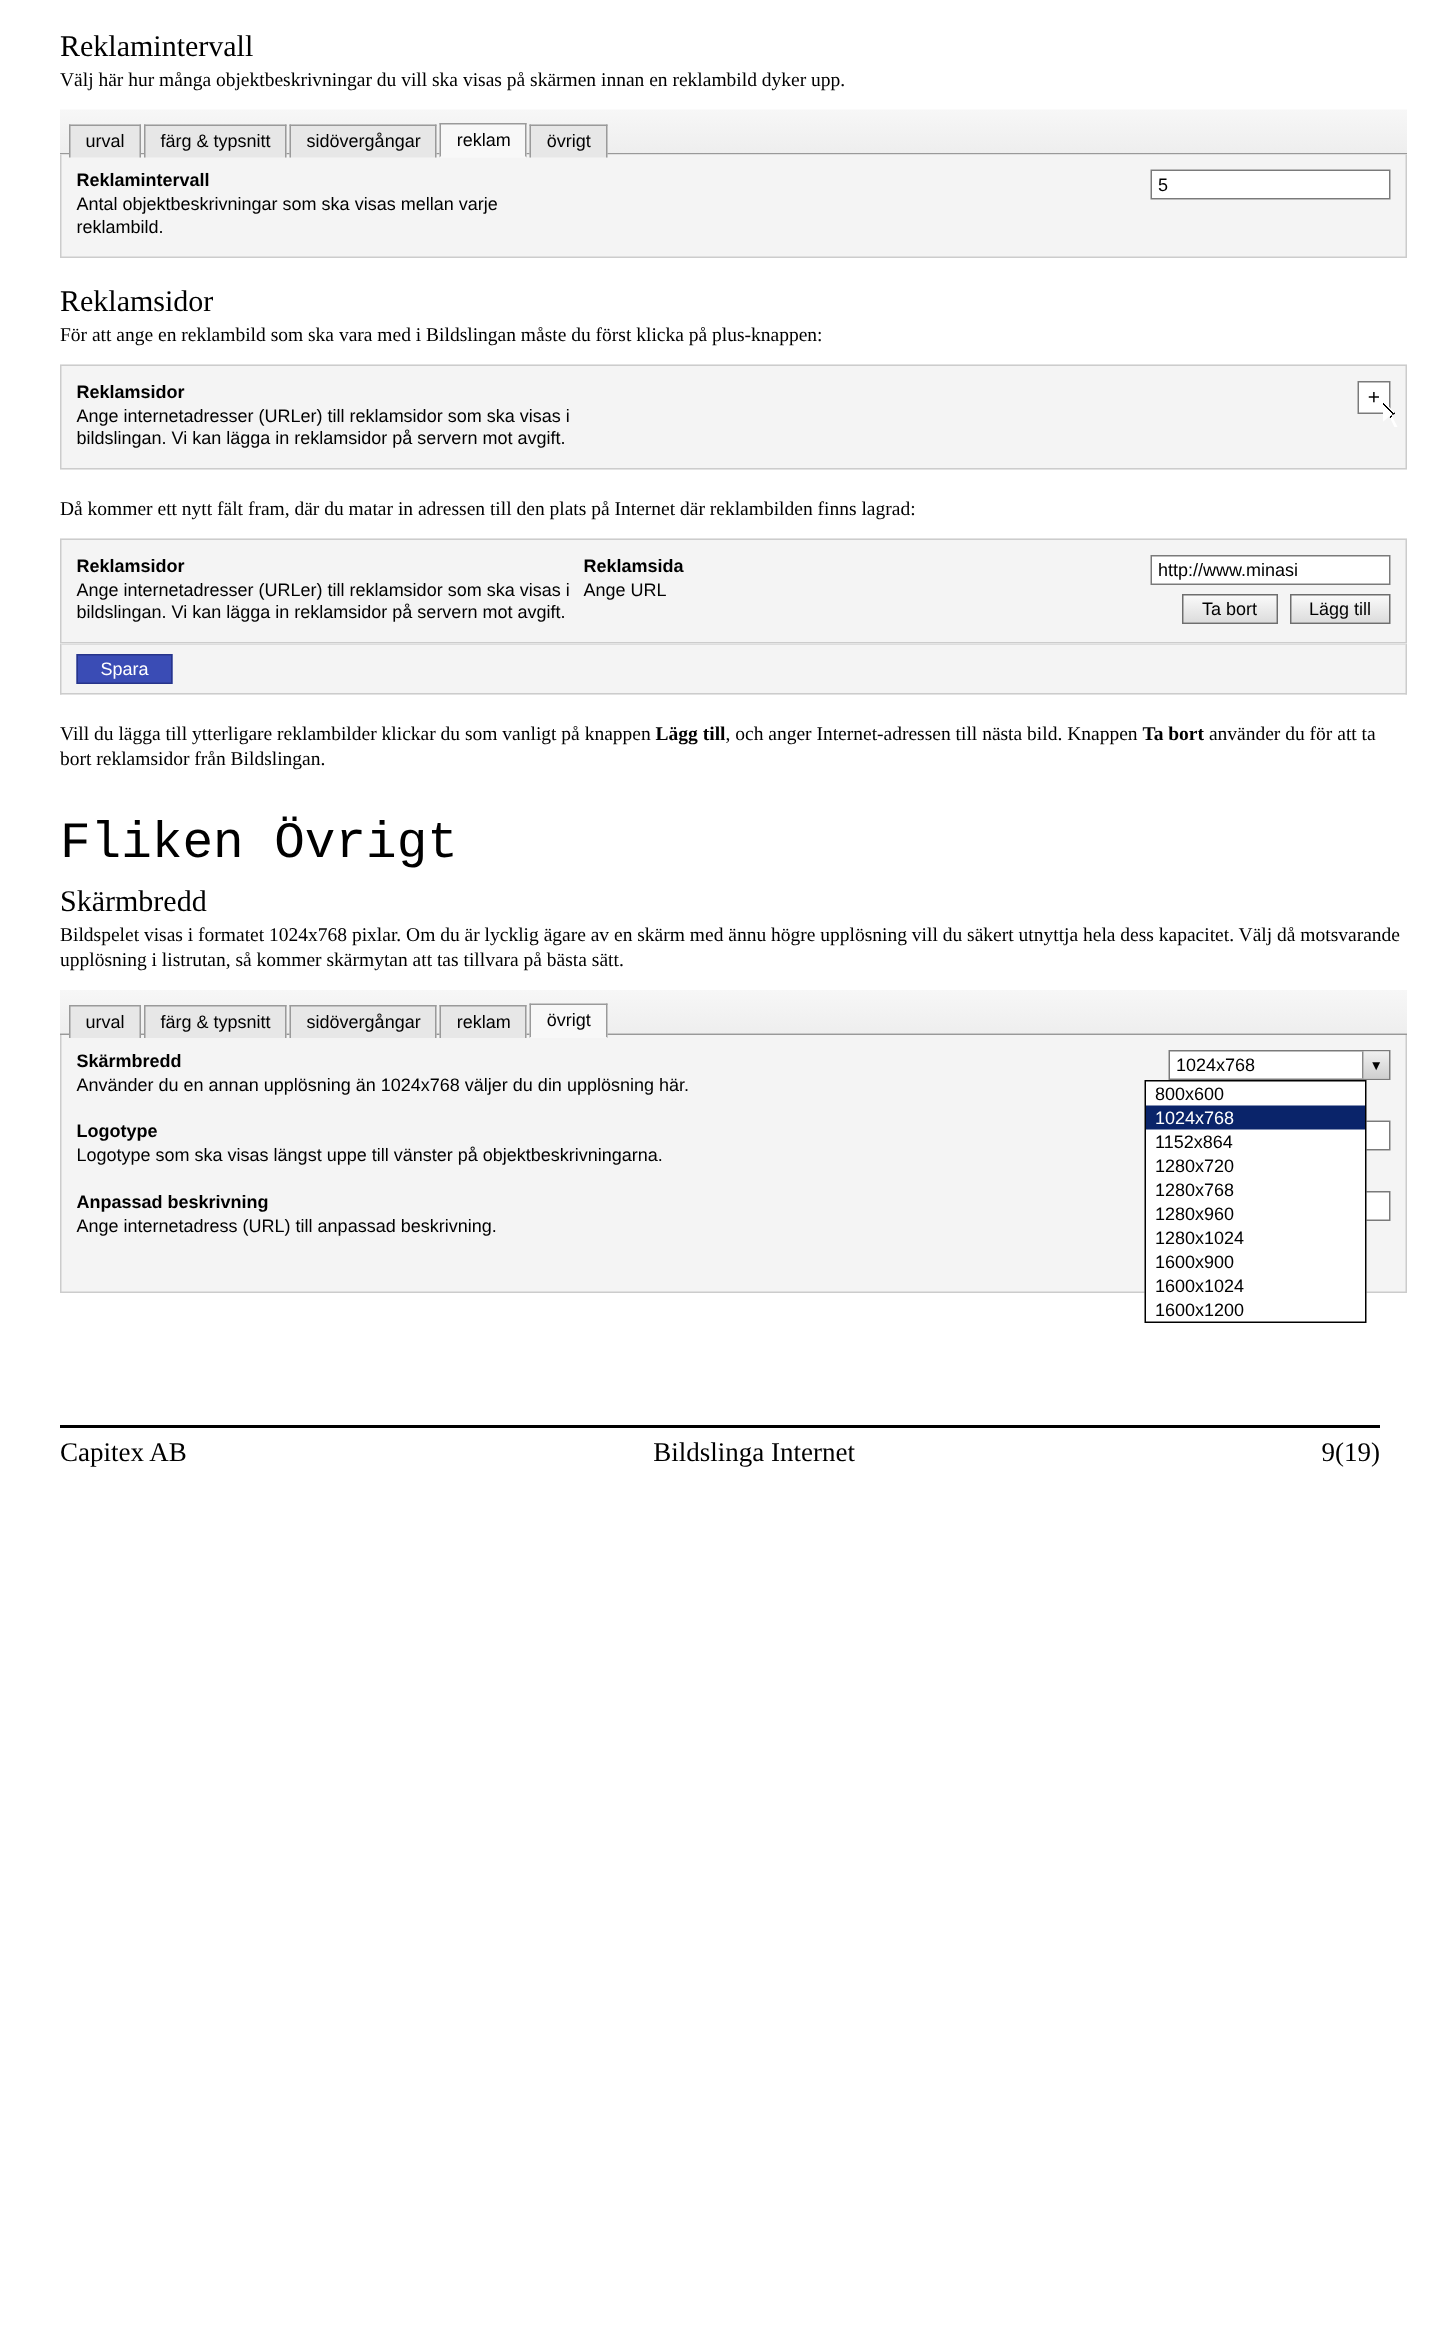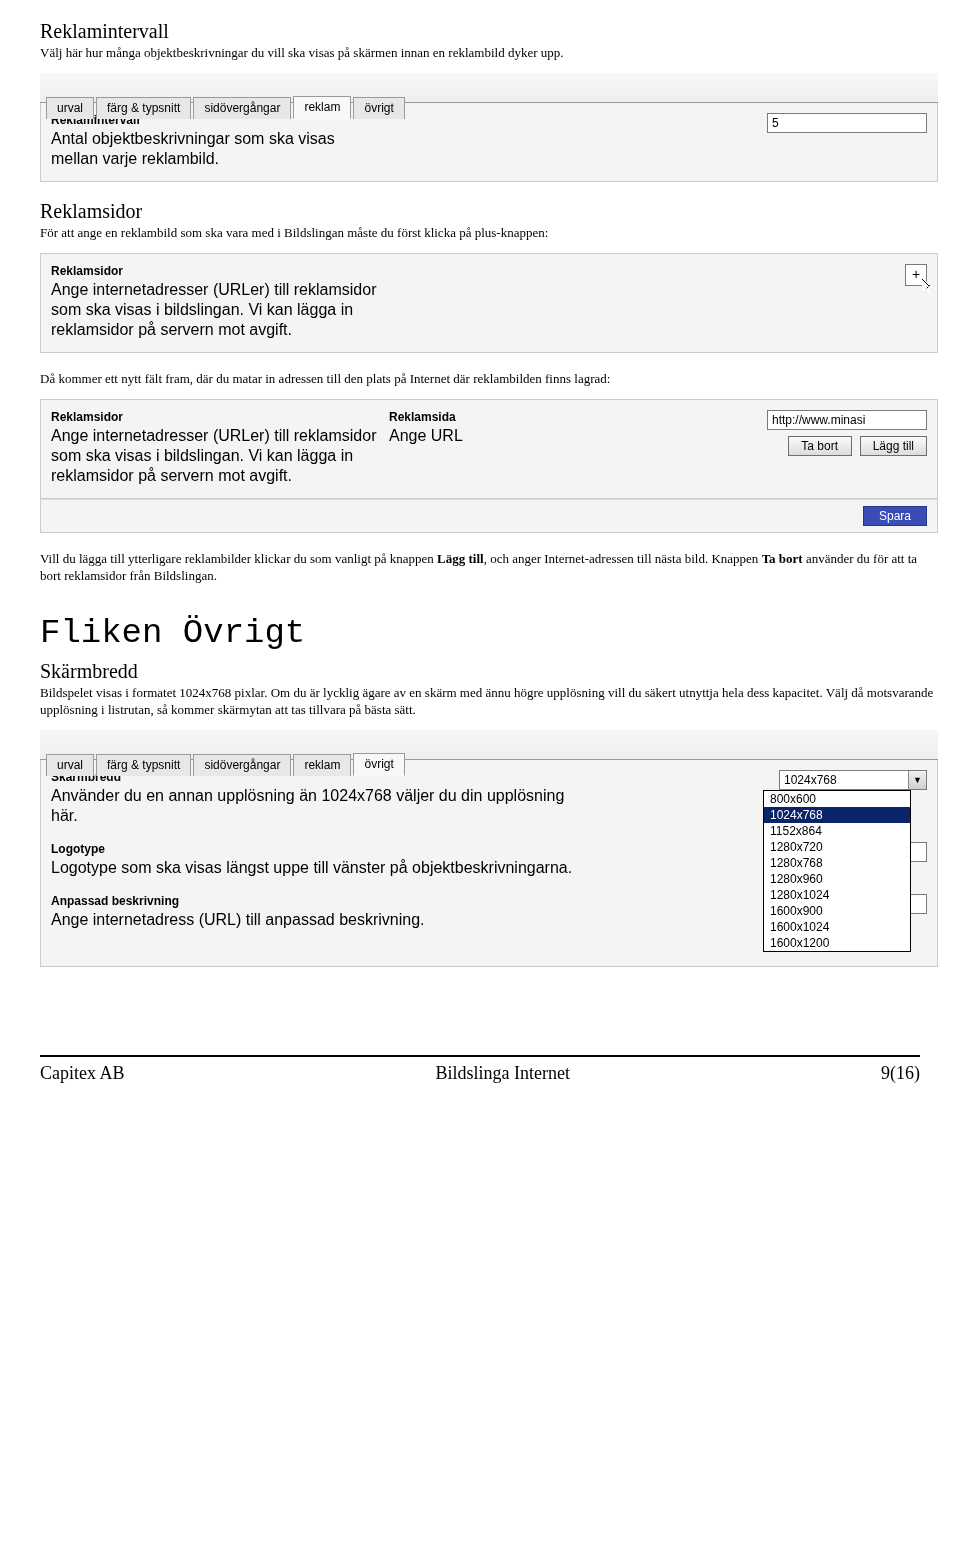--- a/index.html
+++ b/index.html
@@ -46,21 +46,21 @@
     padding: 6px 6px 0 6px;
   }
   .tab {
     border: 1px solid #9a9a9a;
     border-bottom: none;
     background: #e7e7e7;
     padding: 3px 10px 4px 10px;
     margin-right: 2px;
     font-size: 12px;
     position: relative;
-    top: 17px;
+    top: 3px;
   }
   .tab.active {
     background: #f8f8f8;
     border-bottom: 1px solid #f8f8f8;
     font-weight: normal;
   }
   .panel-body {
     background: #f4f4f4;
     border: 1px solid #ccc;
     border-top: none;
@@ -74,21 +74,21 @@
   }
   .left-desc {
     flex: 0 0 330px;
   }
   .label-bold {
     font-weight: bold;
     font-size: 12px;
     margin-bottom: 2px;
   }
   .desc-text {
-    font-size: 16px;
+    font-size: 12px;
     line-height: 1.25;
   }
   .right-ctrl {
     flex: 1;
     display: flex;
     flex-direction: column;
     align-items: flex-end;
     gap: 6px;
   }
   .text-input {
@@ -145,21 +145,21 @@
     border-color: #27348a;
   }
   .btn-row {
     display: flex;
     gap: 8px;
     justify-content: flex-end;
     width: 100%;
   }
   .save-row {
     display: flex;
-    justify-content: flex-end;
+    justify-content: flex-start;
     padding: 6px 10px;
     background: #f4f4f4;
     border: 1px solid #ccc;
     border-top: 1px solid #ddd;
   }
   
   .ov-row {
     display: flex;
     align-items: flex-start;
     width: 100%;
@@ -375,14 +375,14 @@
       </div>
 
     </div>
   </div>
 
 </div>
 
 <div class="footer">
   <span>Capitex AB</span>
   <span>Bildslinga Internet</span>
-  <span>9(16)</span>
+  <span>9(19)</span>
 </div>
 
 </body></html>

